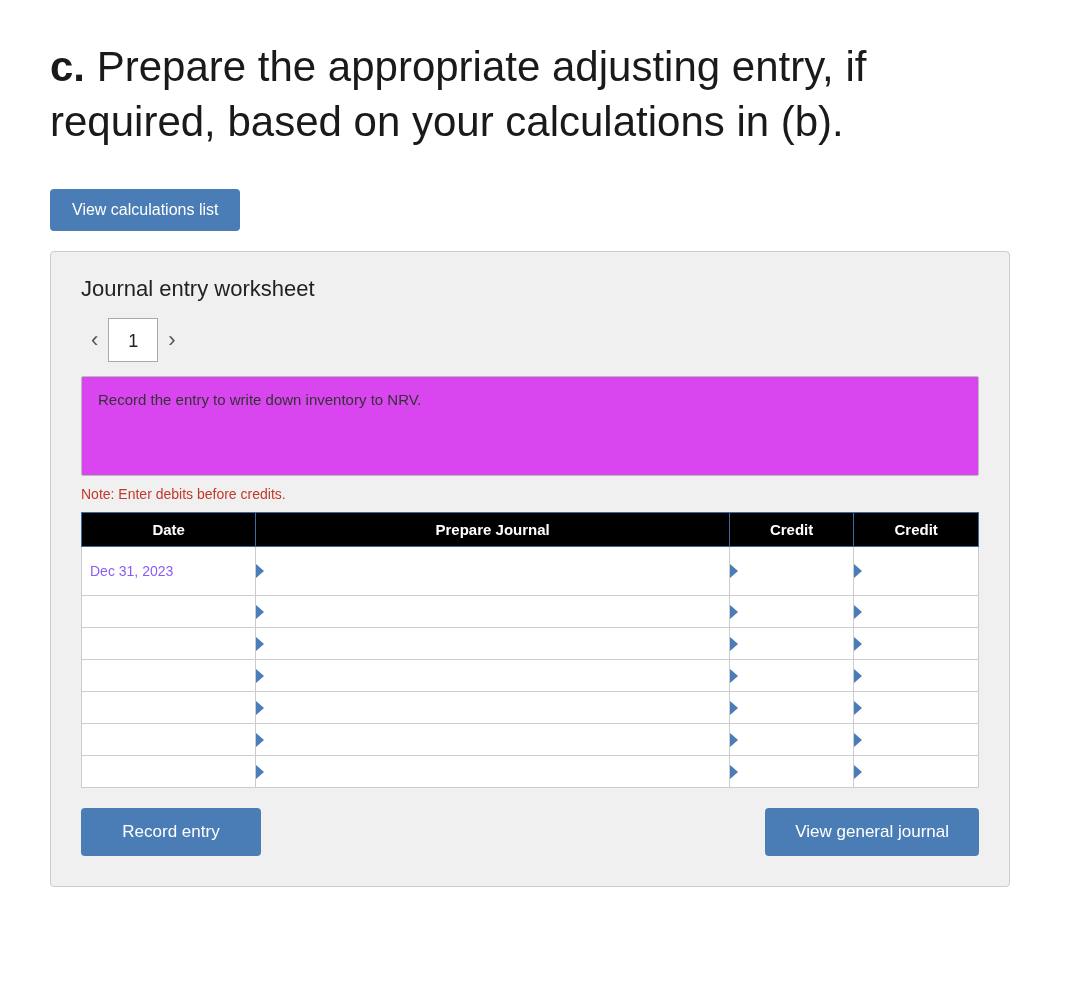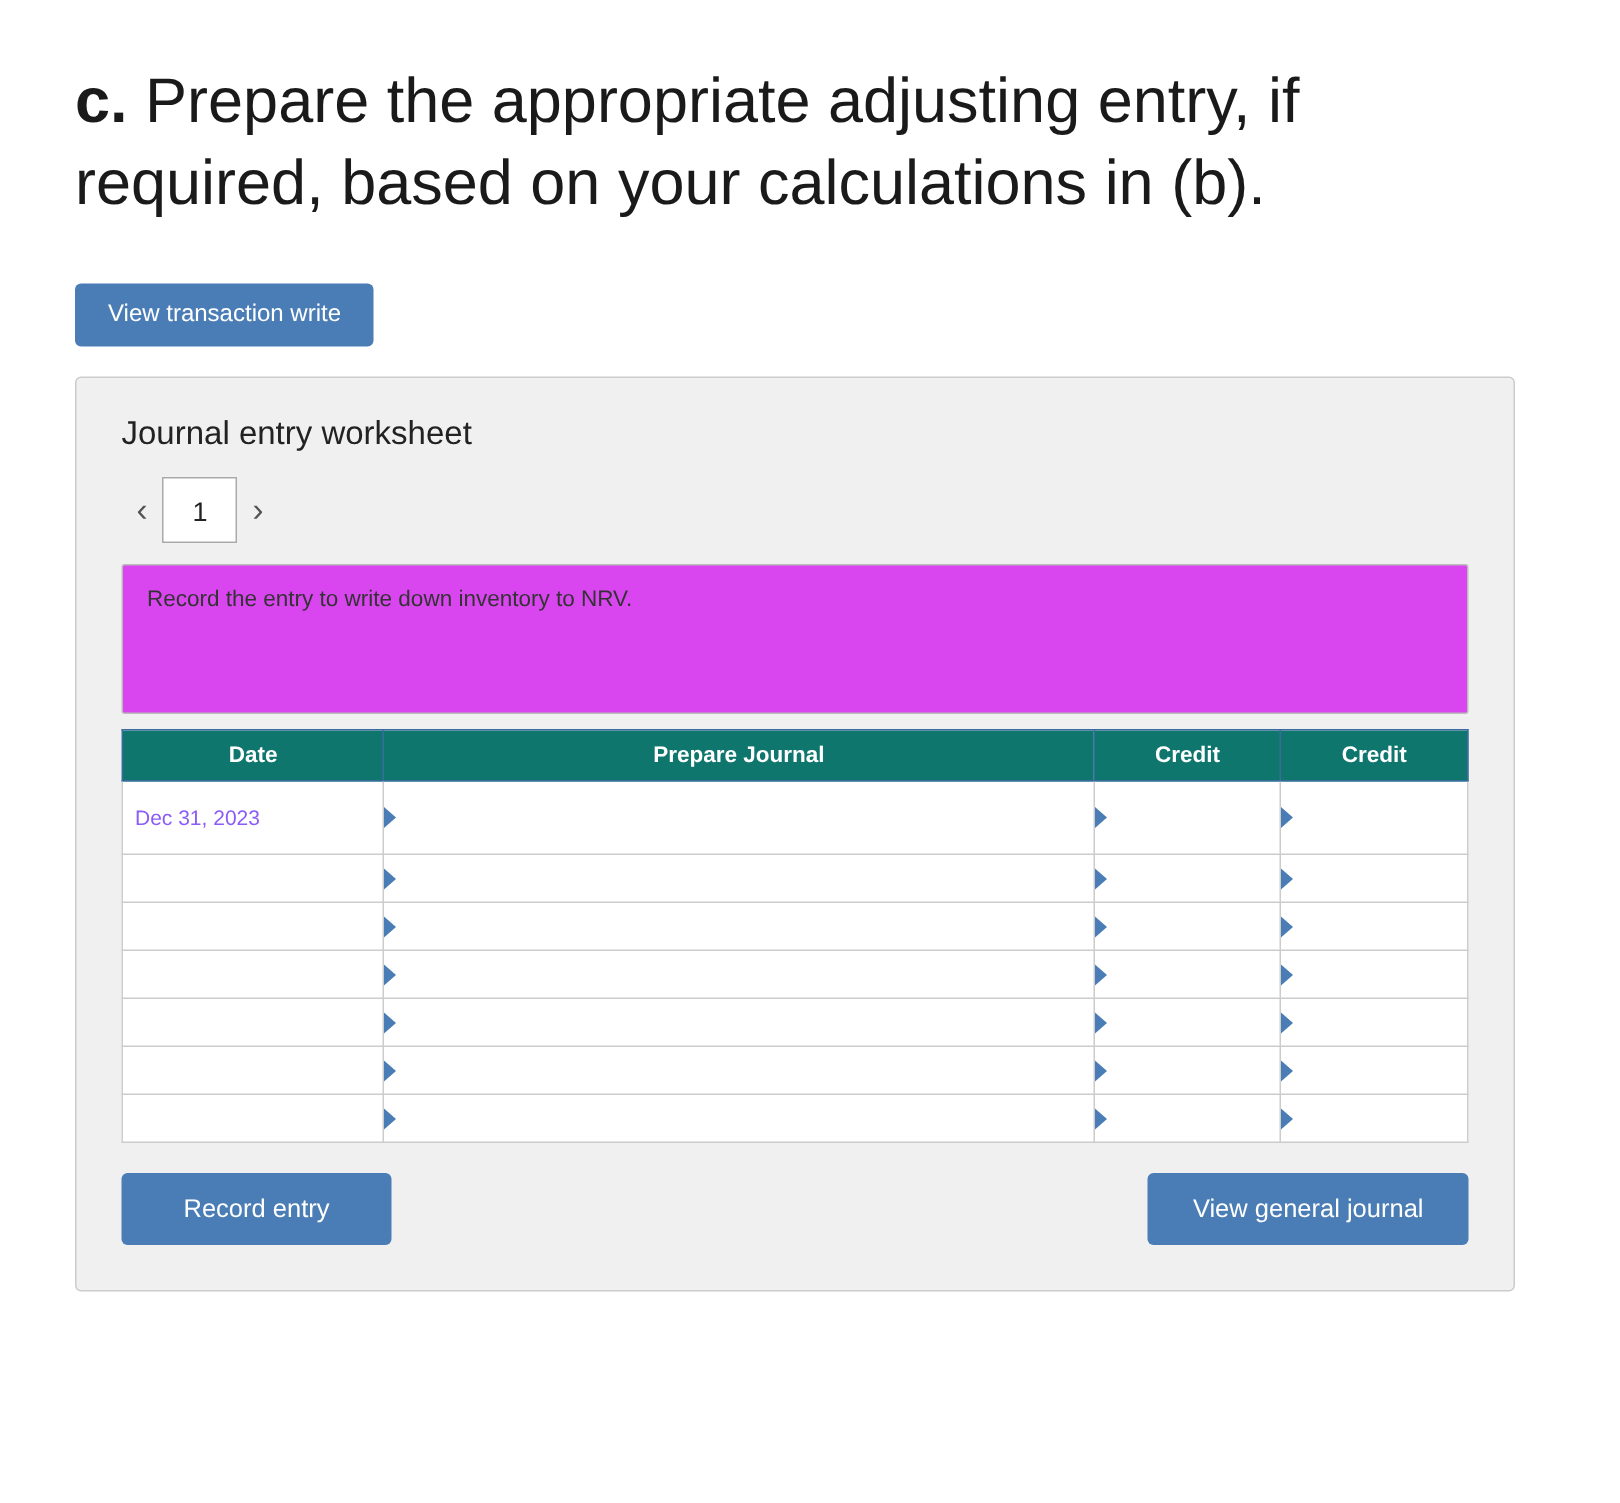--- a/index.html
+++ b/index.html
@@ -102,21 +102,21 @@
       margin-bottom: 10px;
     }
 
     .journal-table {
       width: 100%;
       border-collapse: collapse;
       background: #fff;
     }
 
     .journal-table th {
-      background-color: #0f766e;
+      background-color: #000000;
       color: #fff;
       text-align: center;
       padding: 8px 6px;
       font-size: 15px;
       border: 1px solid #3a6a9e;
     }
 
     .journal-table th.date-col {
       width: 140px;
       text-align: center;
@@ -222,33 +222,34 @@
   </style>
 </head>
 <body>
 
 
 
 <p class="heading">
   <strong>c.</strong><span> Prepare the appropriate adjusting entry, if required, based on your calculations in (b).</span>
 </p>
 
-<button class="view-transaction-btn">View transaction write</button>
+<button class="view-transaction-btn">View calculations list</button>
 
 <div class="worksheet-container">
   <div class="worksheet-title">Journal entry worksheet</div>
 
   <div class="pagination-row">
     <button class="page-nav-btn">‹</button>
     <div class="page-number-box">1</div>
     <button class="page-nav-btn">›</button>
   </div>
 
   <div class="description-box">Record the entry to write down inventory to NRV.</div>
 
+  <p class="note-text">Note: Enter debits before credits.</p>
 
   <div class="table-wrapper">
     <table class="journal-table">
       <thead>
         <tr>
           <th class="date-col">Date</th>
           <th class="gj-col">Prepare Journal</th>
           <th class="debit-col">Credit</th>
           <th class="credit-col">Credit</th>
         </tr>

